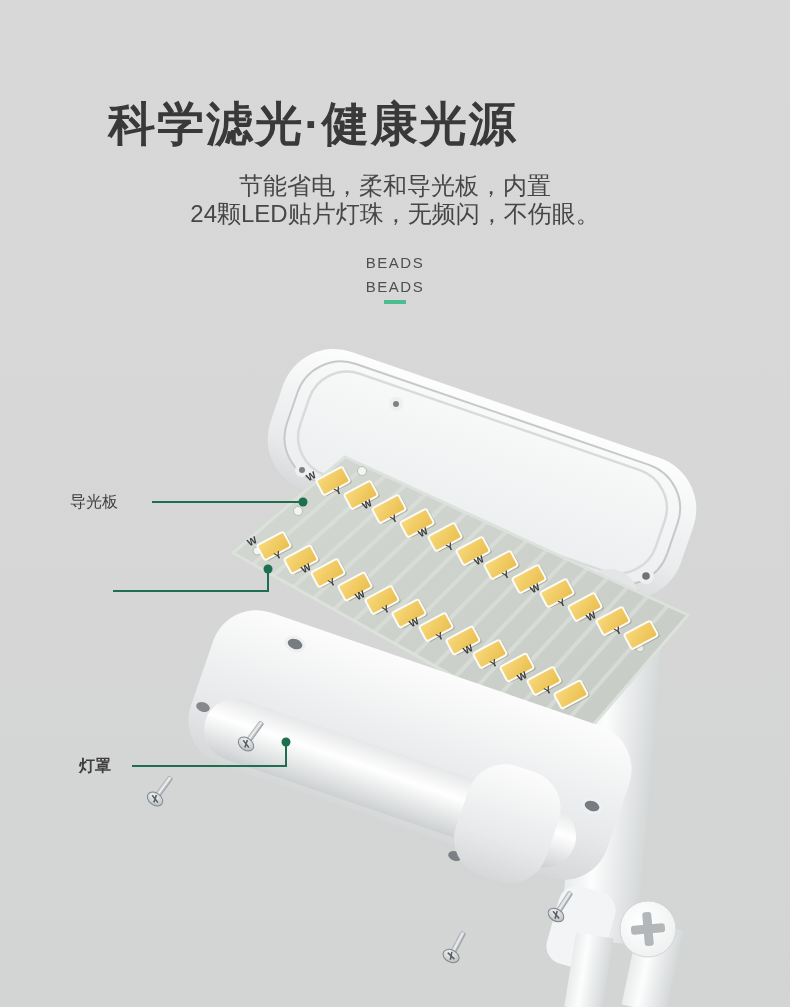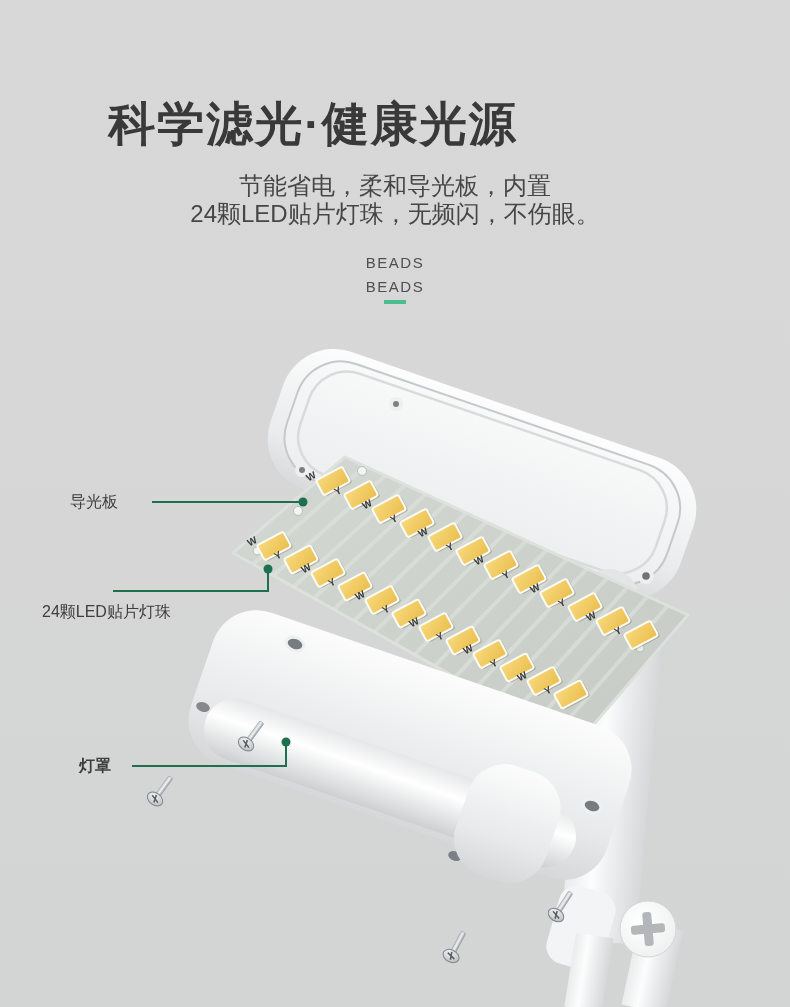--- a/index.html
+++ b/index.html
@@ -324,15 +324,14 @@
       <polyline class="leader" points="152,502 302,502" fill="none" stroke="#1e6f50" stroke-width="2"></polyline>
       <circle class="leader-dot" cx="303" cy="502" r="4.5" fill="#1e6f50"></circle>
       <polyline class="leader" points="113,591 268,591 268,571" fill="none" stroke="#1e6f50" stroke-width="2"></polyline>
       <circle class="leader-dot" cx="268" cy="569" r="4.5" fill="#1e6f50"></circle>
       <polyline class="leader" points="132,766 286,766 286,745" fill="none" stroke="#1e6f50" stroke-width="2"></polyline>
       <circle class="leader-dot" cx="286" cy="742" r="4.5" fill="#1e6f50"></circle>
     </g>
   </svg>
 
   <div class="callout co-guide">导光板</div>
-  <div class="callout co-beads">24颗LED贴片灯珠</div>
   <div class="callout co-shade">灯罩</div>
 </div>
 
 </body></html>

